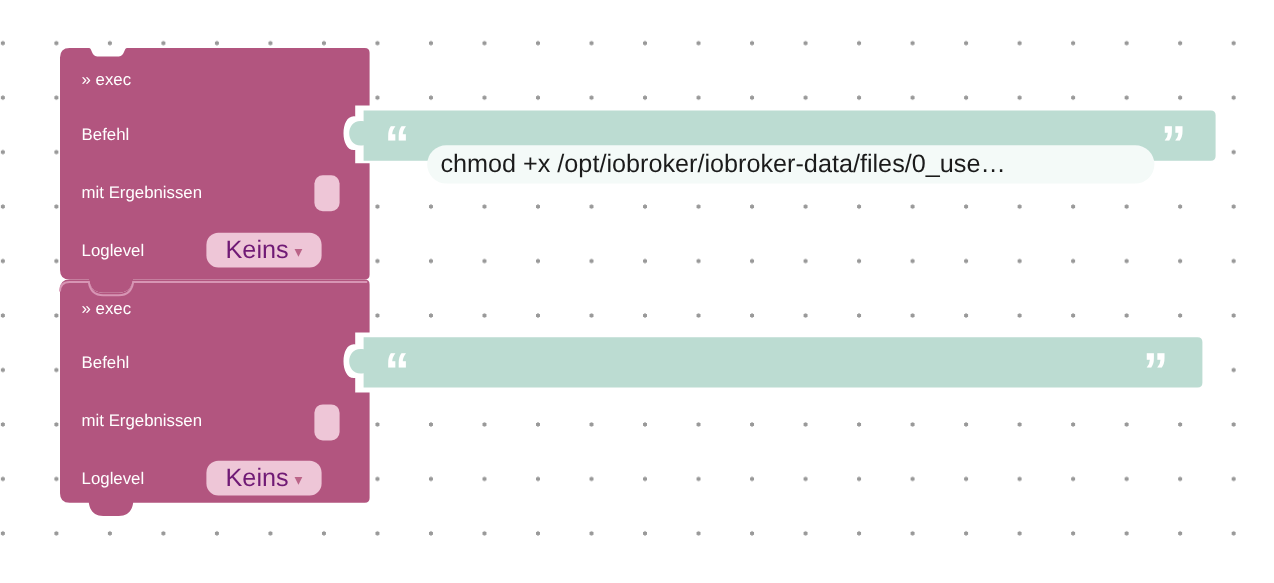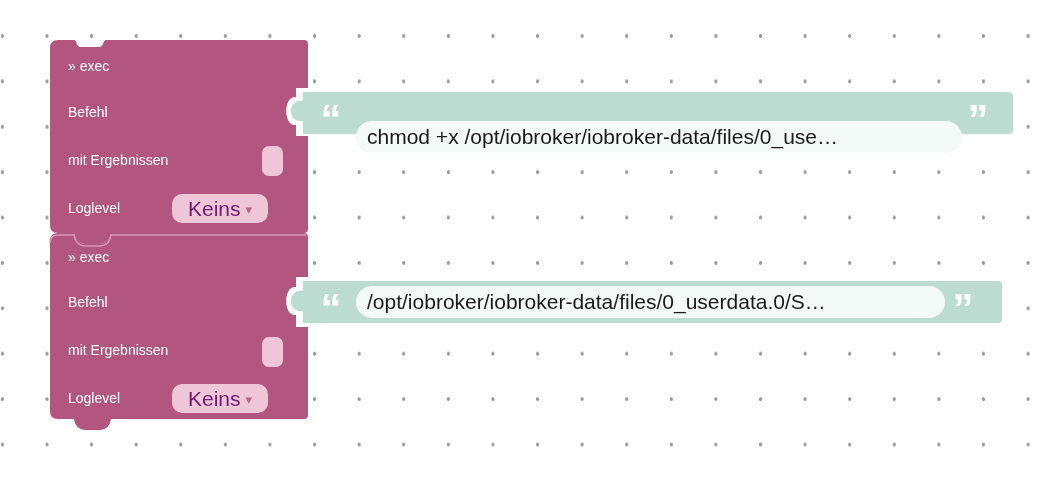--- a/index.html
+++ b/index.html
@@ -123,21 +123,20 @@
   <div class="label" style="left:68px; top:196px;">Loglevel</div>
   <div class="dropdown" style="left:172px; top:194px;">
     <span class="value">Keins</span>
     <span class="arrow">▾</span>
   </div>
 
   <div class="label" style="left:68px; top:245px;">» exec</div>
   <div class="label" style="left:68px; top:290px;">Befehl</div>
 
   <span class="quote" style="left:314px; top:288px;">“</span>
-  <div class="text-field" style="left:356px; top:286px; width:589px;">/opt/iobroker/iobroker-data/files/0_userdata.0/S…</div>
   <span class="quote" style="left:946px; top:288px;">”</span>
 
   <div class="label" style="left:68px; top:338px;">mit Ergebnissen</div>
   <div class="checkbox" style="left:262px; top:337px;"></div>
 
   <div class="label" style="left:68px; top:386px;">Loglevel</div>
   <div class="dropdown" style="left:172px; top:384px;">
     <span class="value">Keins</span>
     <span class="arrow">▾</span>
   </div>

